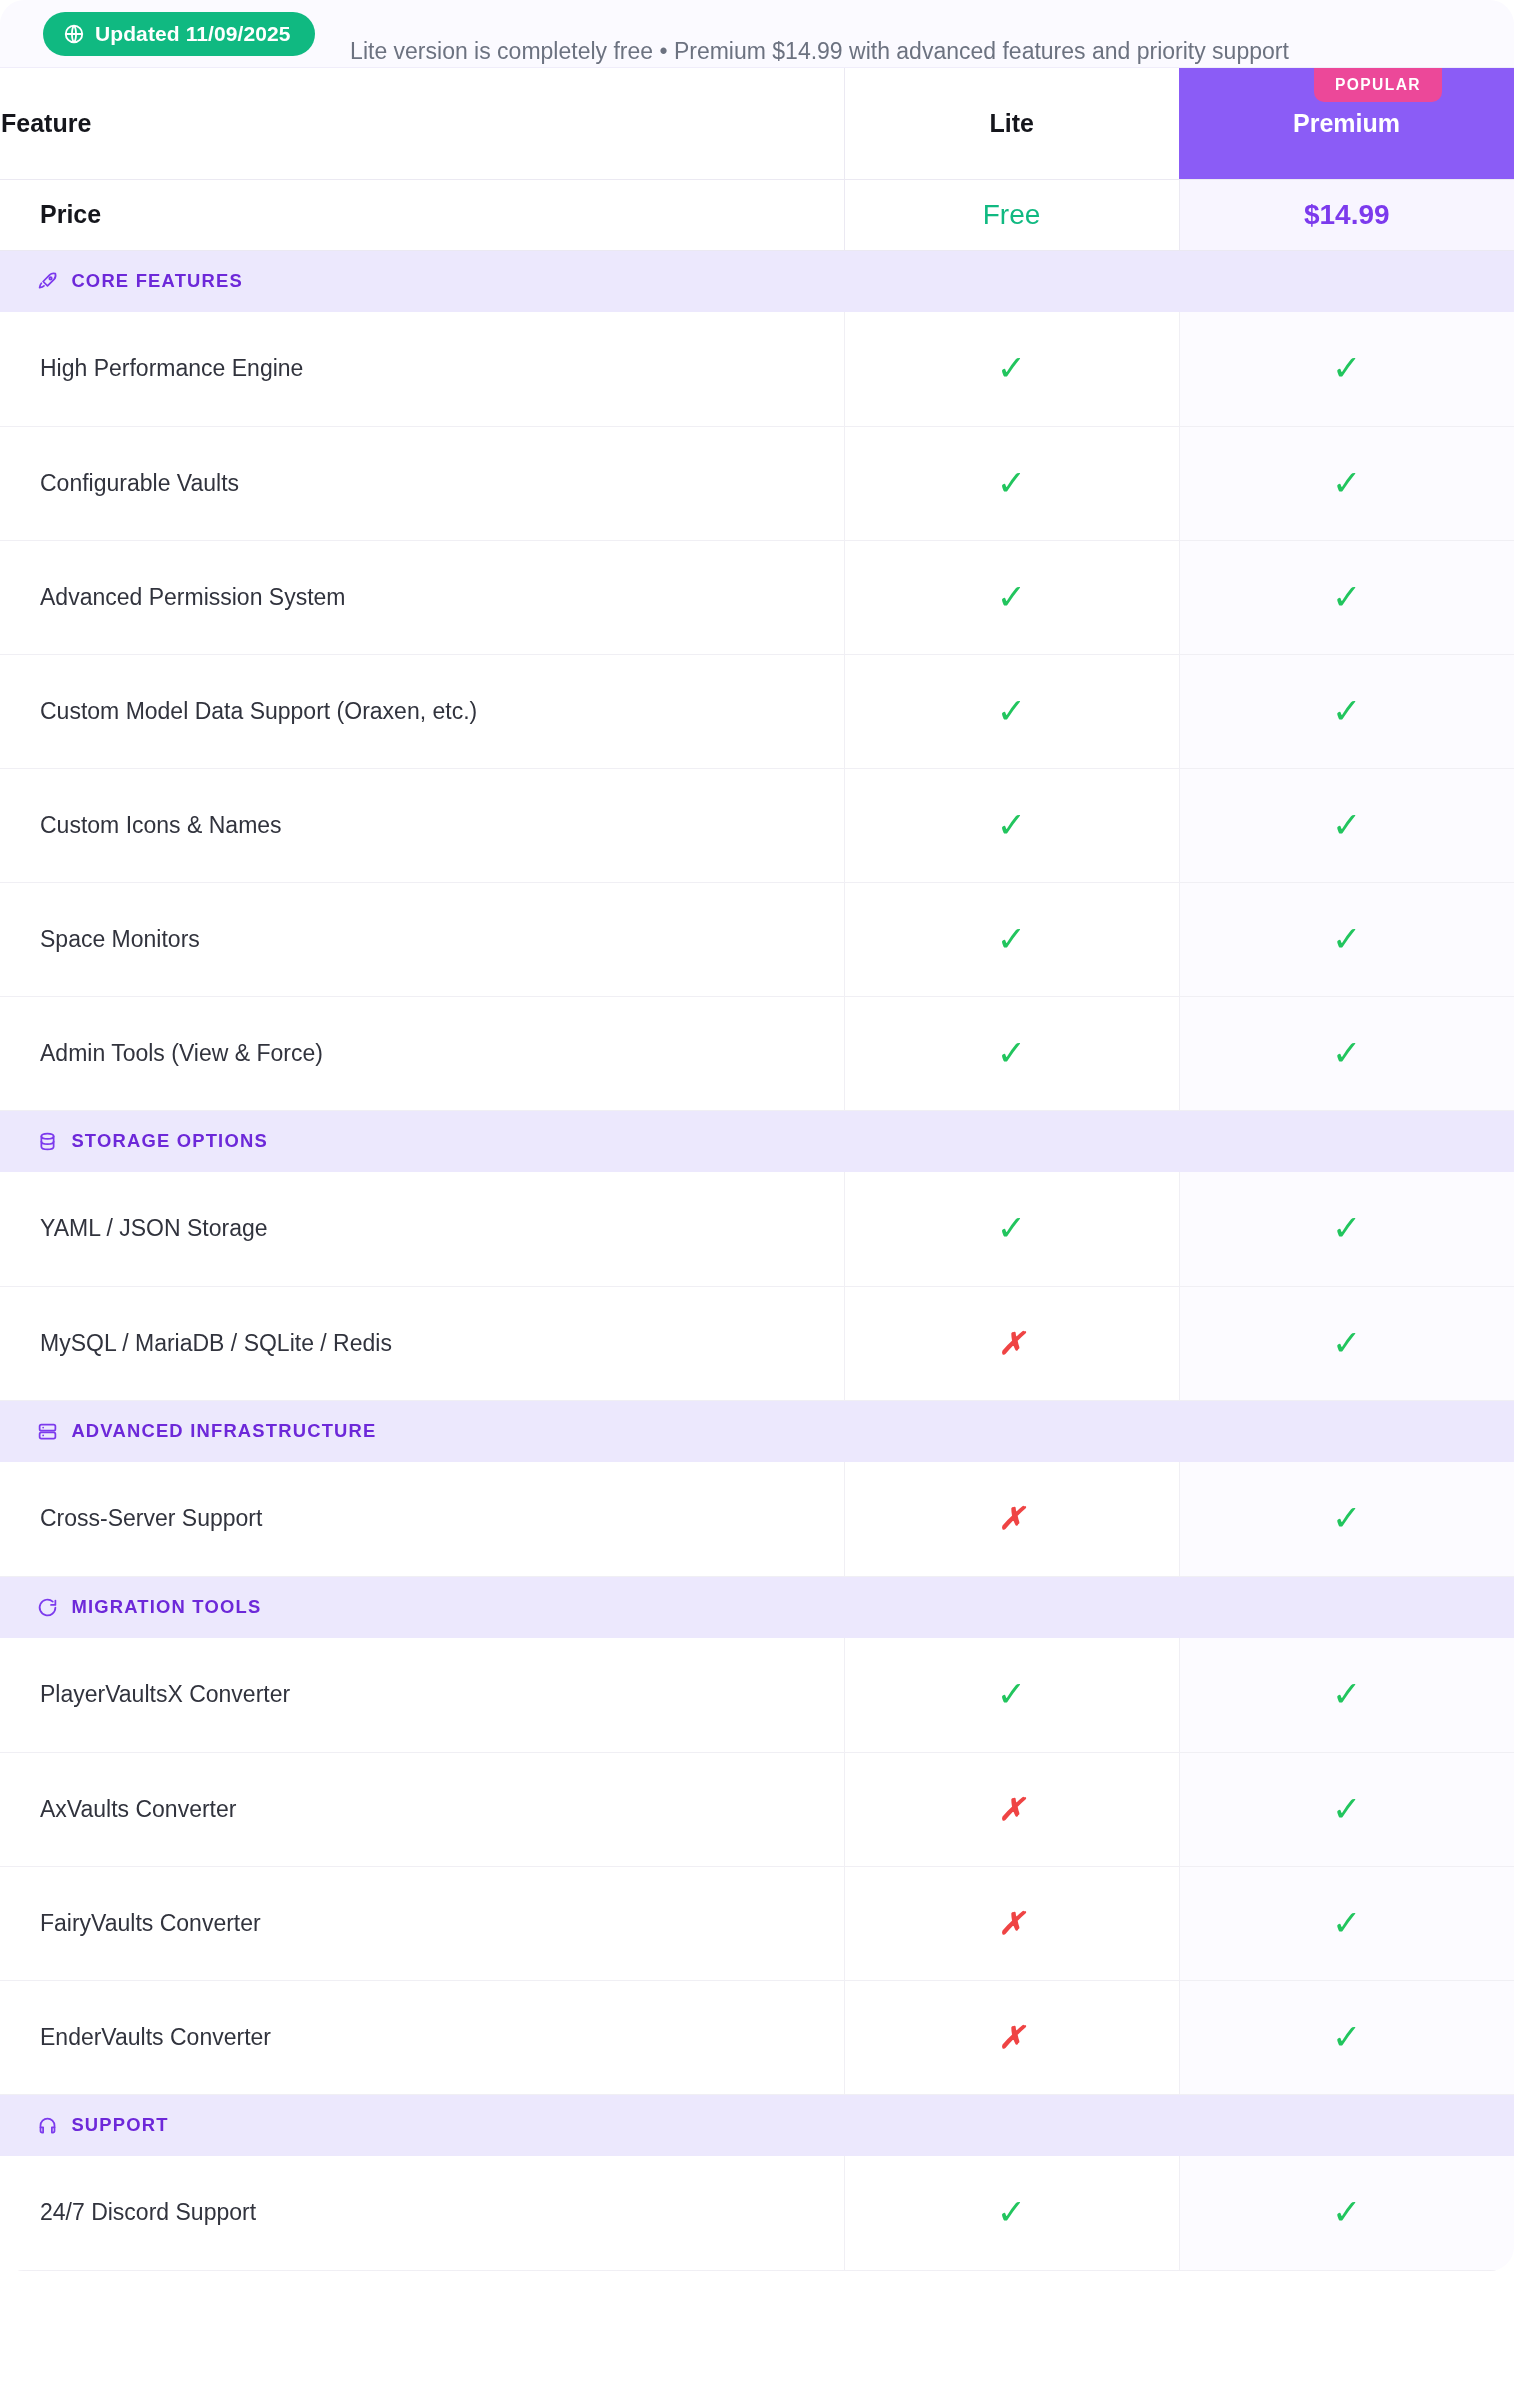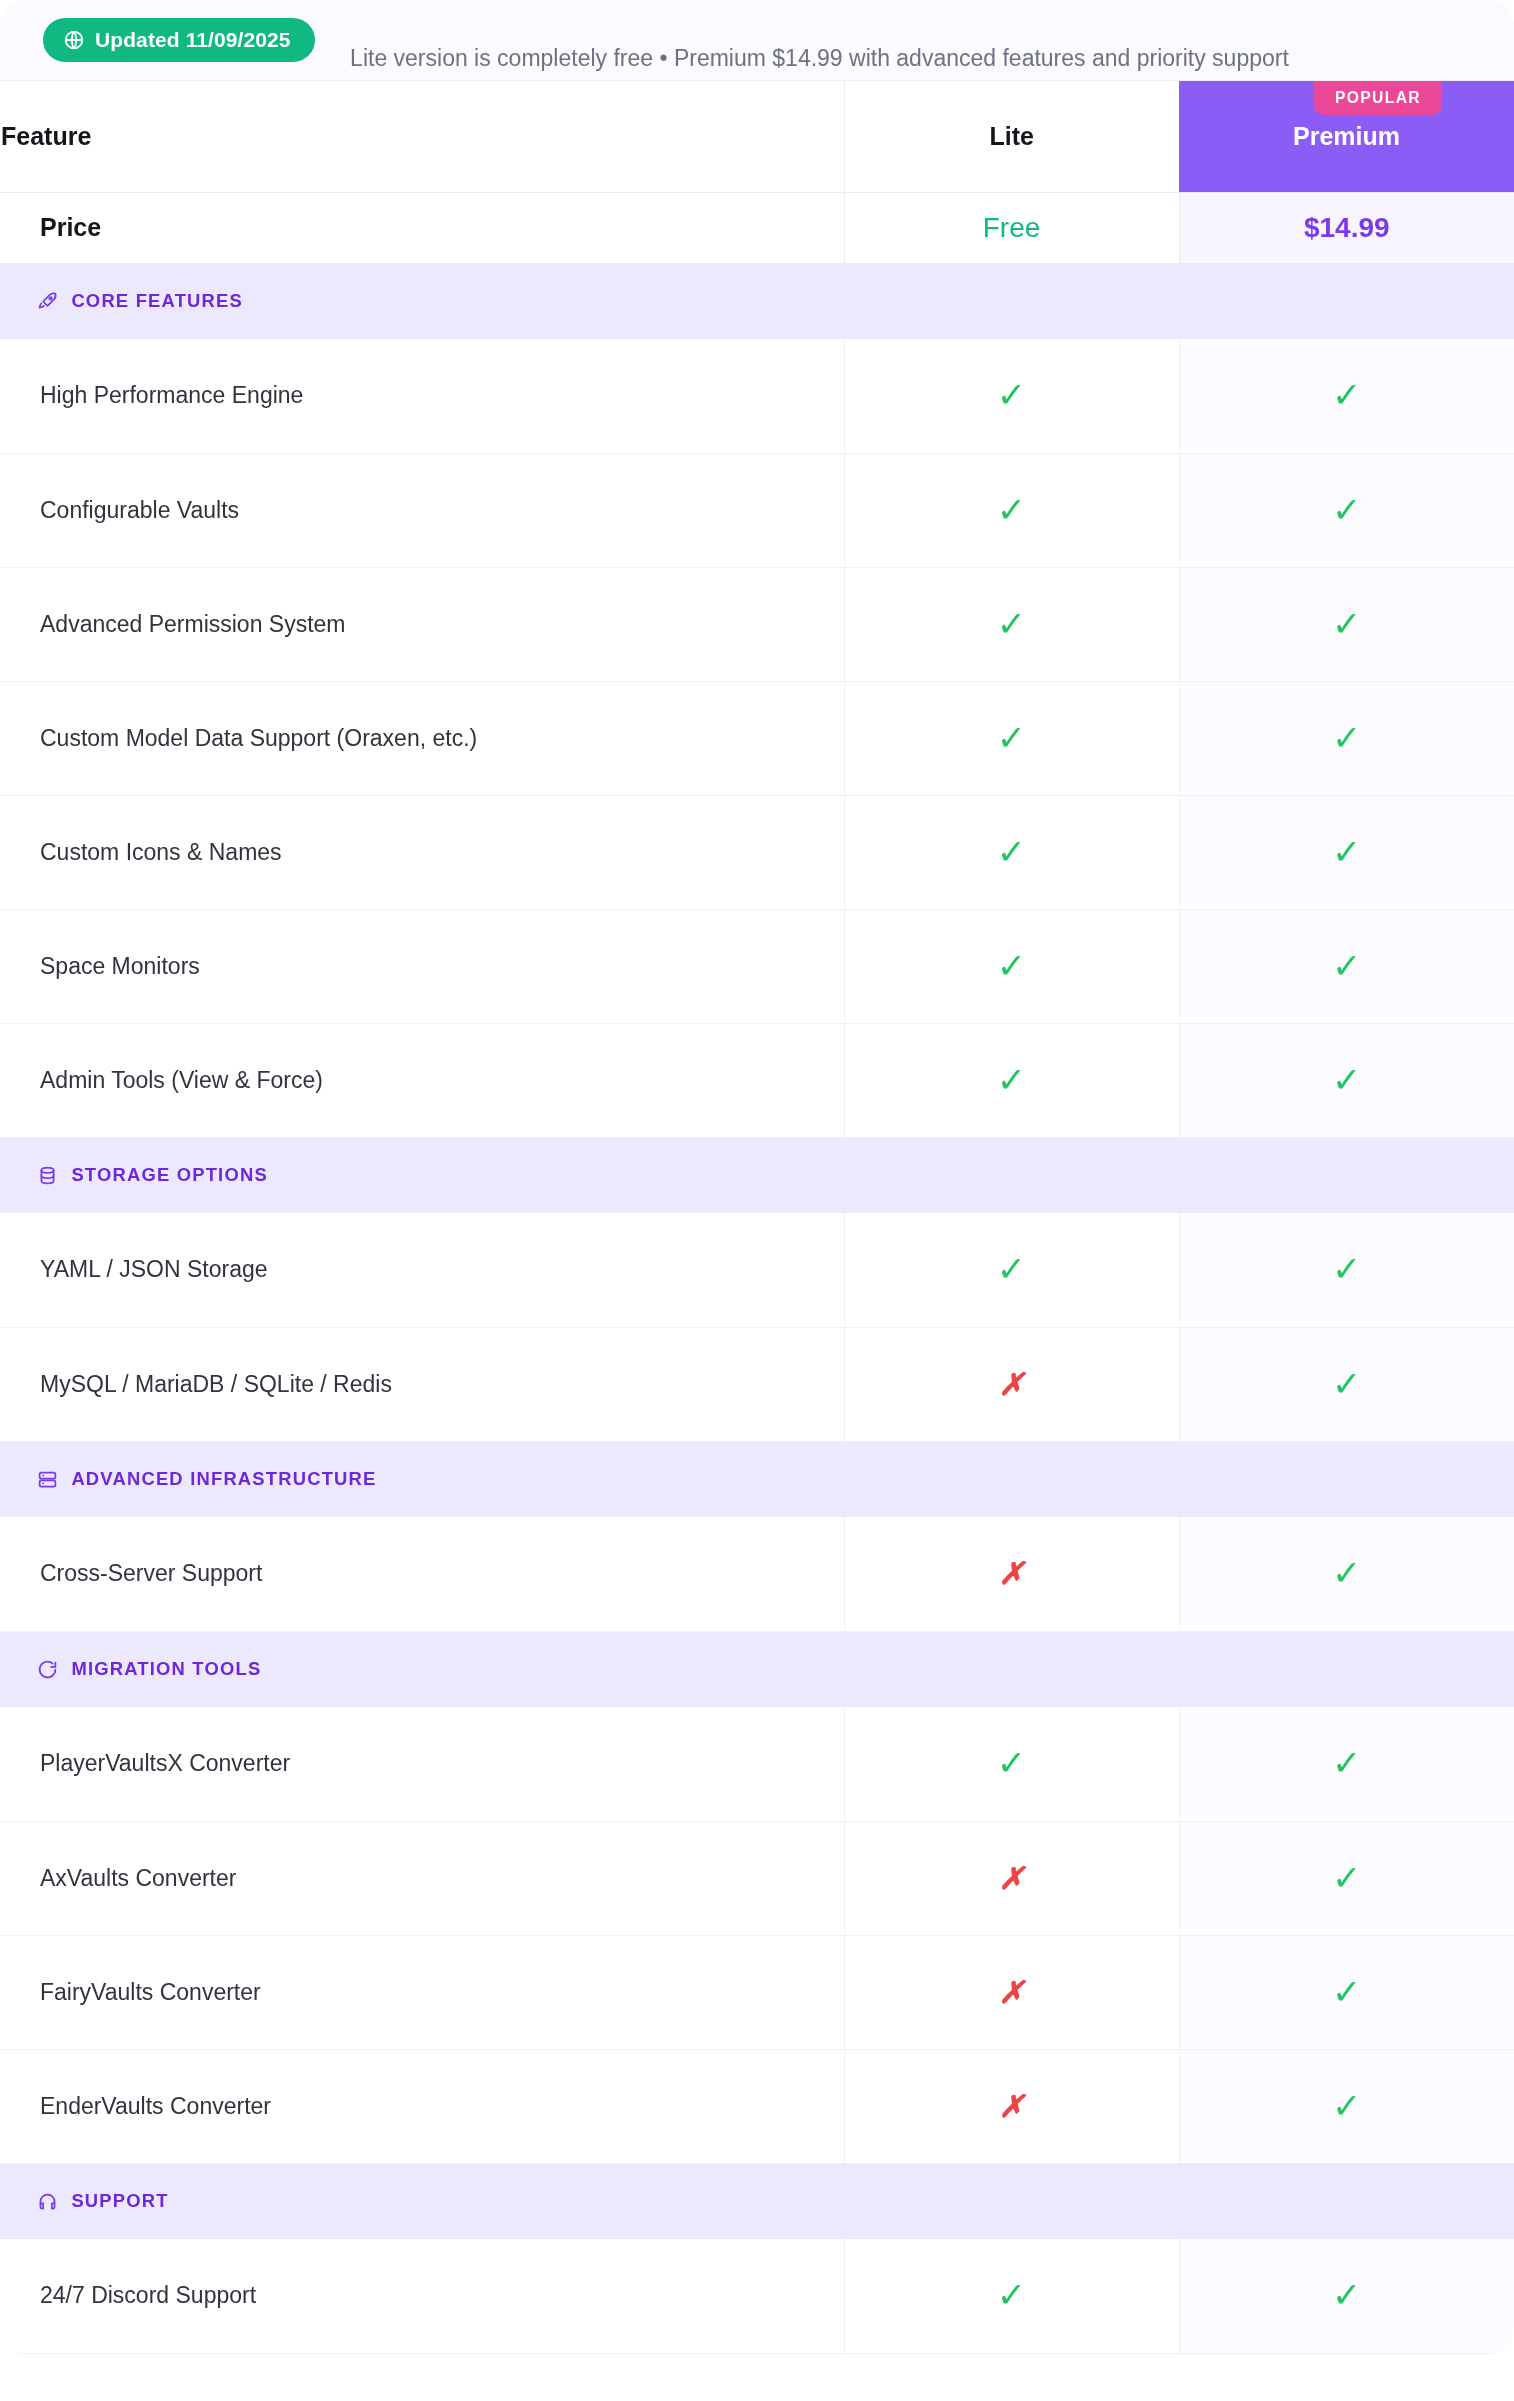--- a/index.html
+++ b/index.html
@@ -15,21 +15,21 @@
   .sheet {
     width: 1514px;
     background: #ffffff;
     border-radius: 24.5px;
     overflow: hidden;
     position: relative;
   }
 
   
   .banner {
-    height: 81px;
+    height: 68px;
     background: #fbfaff;
     display: flex;
     align-items: center;
     padding-left: 43px;
     border-bottom: 0.6px solid #f0edfa;
   }
   .pill {
     display: inline-flex;
     align-items: center;
     gap: 10px;
@@ -127,21 +127,21 @@
     font-size: 28px;
     font-weight: bold;
     color: #7c3aed;
     background: #f8f5ff;
     border-left: 0.6px solid #ebe9f2;
   }
 
   
   tr.section-row td {
     background: #ece8fd;
-    height: 76px;
+    height: 62px;
     padding-left: 37px;
     vertical-align: middle;
   }
   .section-inner {
     display: flex;
     align-items: center;
     gap: 13.4px;
   }
   .section-inner .slabel {
     font-size: 18.4px;

